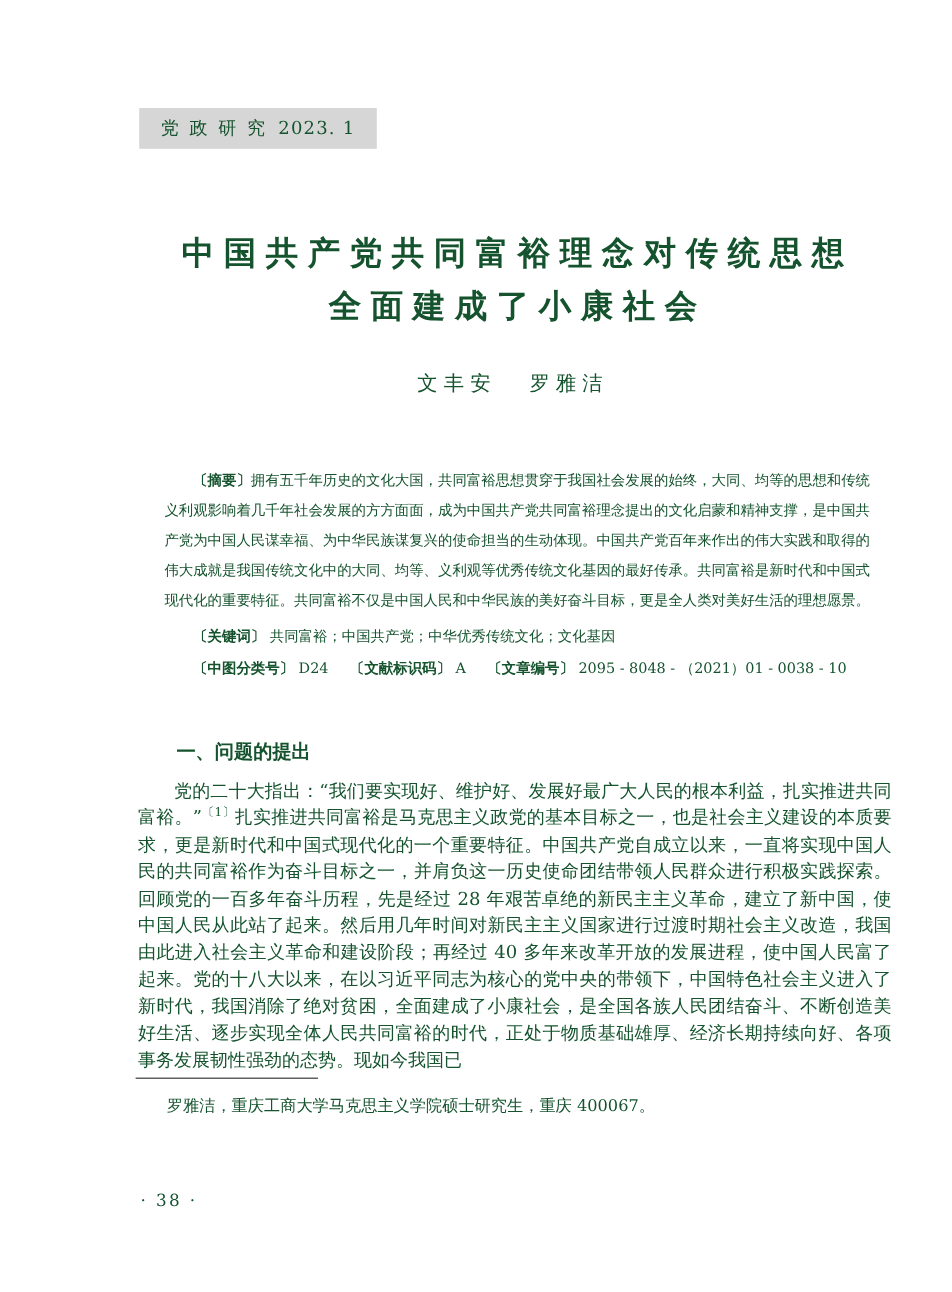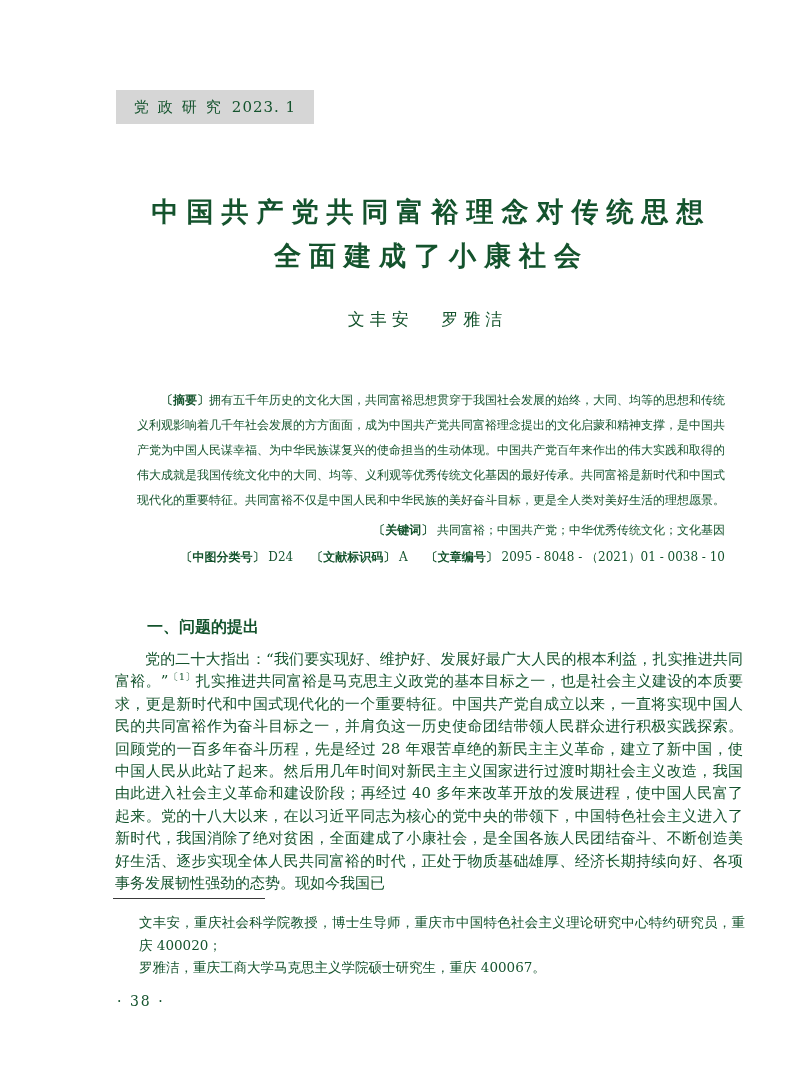--- a/index.html
+++ b/index.html
@@ -48,21 +48,21 @@
   .authors .author { letter-spacing: 5px; }
   .authors .author + .author { margin-left: 22px; }
   
   .front-matter {
     position: absolute;
     left: 106px; top: 388px;
     width: 588px;
     font-size: 12px;
     line-height: 25px;
   }
-  .front-matter p { margin: 0; text-align: right; }
+  .front-matter p { margin: 0; }
   .abstract-p { text-align: justify; text-indent: 2em; }
   .keywords-p { text-indent: 2em; margin-top: 5px !important; white-space: nowrap; }
   .meta-p { text-indent: 2em; margin-top: 2px !important; white-space: nowrap; }
   .lbl { font-family: "DejaVu Sans", sans-serif; font-weight: bold; }
   .meta-p .val { margin-right: 18px; }
   .meta-p .val:last-child { margin-right: 0; }
   
   .section-heading {
     position: absolute;
     left: 116px; top: 617px;
@@ -145,21 +145,20 @@
 
   <div class="section-heading">一、问题的提出</div>
 
   <div class="body-text"><span>党的二十大指出：“我们要实现好、维护好、发展好最广大人民的根本利益，扎实推进共同富裕。”</span><sup>〔1〕</sup><span>扎实推进共同富裕是马克思主义政党的基本目标之一，也是社会主义建设的本质要求，更是新时代和中国式现代化的一个重要特征。中国共产党自成立以来，一直将实现中国人民的共同富裕作为奋斗目标之一，并肩负这一历史使命团结带领人民群众进行积极实践探索。回顾党的一百多年奋斗历程，先是经过 28 年艰苦卓绝的新民主主义革命，建立了新中国，使中国人民从此站了起来。然后用几年时间对新民主主义国家进行过渡时期社会主义改造，我国由此进入社会主义革命和建设阶段；再经过 40 多年来改革开放的发展进程，使中国人民富了起来。党的十八大以来，在以习近平同志为核心的党中央的带领下，中国特色社会主义进入了新时代，我国消除了绝对贫困，全面建成了小康社会，是全国各族人民团结奋斗、不断创造美好生活、逐步实现全体人民共同富裕的时代，正处于物质基础雄厚、经济长期持续向好、各项事务发展韧性强劲的态势。现如今我国已</span></div>
 
   <div class="footnote-rule"></div>
 
   <div class="footnotes">
     <div class="author-note">
       <div class="author-note-content">
-        <p>文丰安，重庆社会科学院教授，博士生导师，重庆市中国特色社会主义理论研究中心特约研究员，重庆  400020；</p>
         <p>罗雅洁，重庆工商大学马克思主义学院硕士研究生，重庆  400067。</p>
       </div>
     </div>
   </div>
 
   <div class="page-number">· 38 ·</div>
 
 </div>
 
 </body></html>

